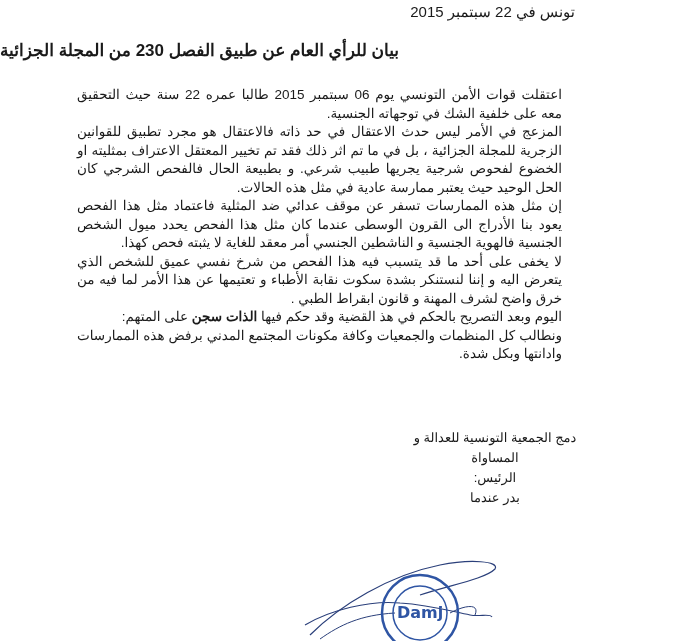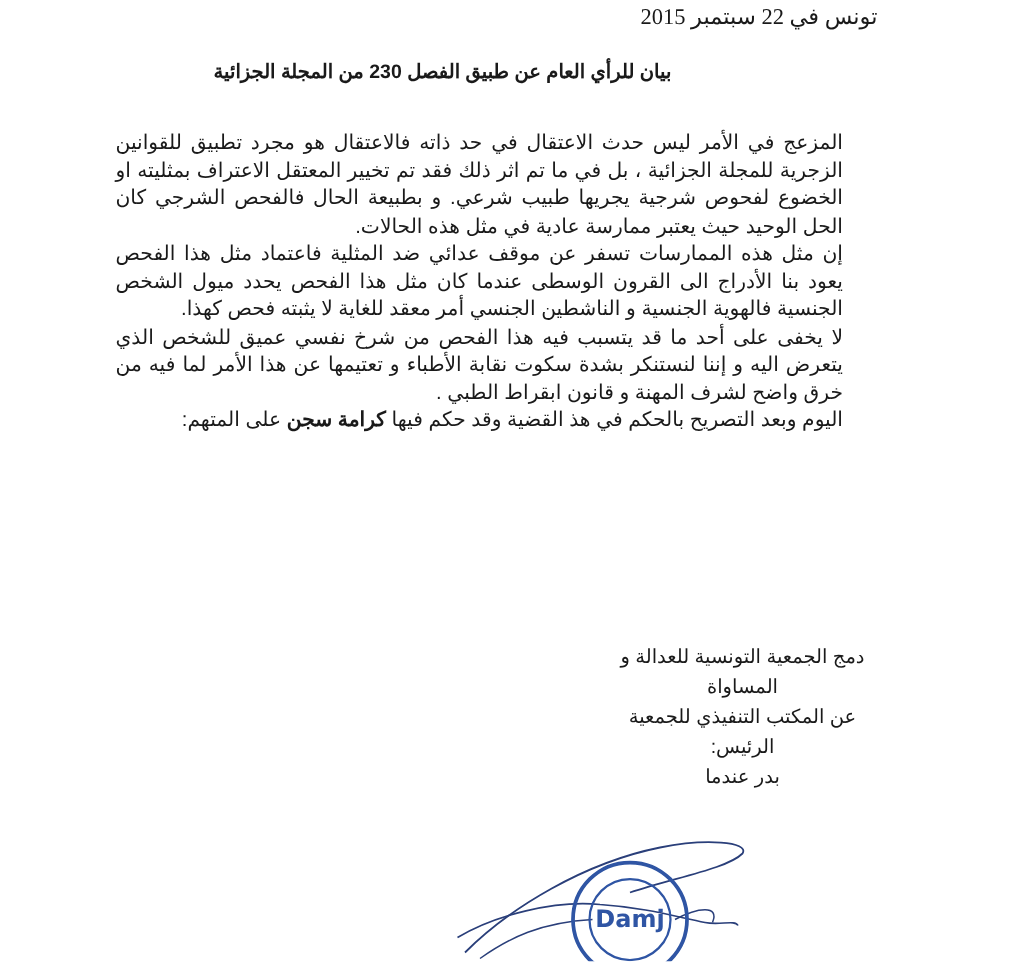--- a/index.html
+++ b/index.html
@@ -4,27 +4,27 @@
   <style>
     html, body { margin: 0; padding: 0; background: #ffffff; }
     body {
       width: 677px; height: 641px; position: relative; overflow: hidden;
       font-family: "DejaVu Sans", "Liberation Sans", sans-serif;
       color: #1a1a1a;
     }
     .page { position: absolute; inset: 0; }
     .rtl { direction: rtl; unicode-bidi: plaintext; }
     .date {
-      position: absolute; top: 2px; right: 92px;
+      position: absolute; top: 2px; right: 102px;
       font-size: 15px; line-height: 20px; text-align: right;
-      font-family: Liberation Serif, serif;
+      font-family: Liberation Sans, sans-serif;
     }
     .title {
       position: absolute; top: 40px; left: 0; width: 590px;
-      text-align: center; font-size: 13px; font-weight: bold;
+      text-align: left; font-size: 17px; font-weight: bold;
       font-family: "Liberation Sans", sans-serif;
     }
     .body-text {
       position: absolute; top: 86px; right: 115px; width: 485px;
       font-size: 13.5px; line-height: 18.5px; text-align: justify;
       text-align-last: right;
       font-family: "Liberation Sans", sans-serif;
     }
     .body-text p { margin: 0; }
     .body-text b { font-weight: bold; }
@@ -42,29 +42,30 @@
 </head>
 <body>
 
 <div class="page">
 
   <div class="date rtl">تونس في 22 سبتمبر 2015</div>
 
   <div class="title rtl">بيان للرأي العام عن طبيق الفصل 230 من المجلة الجزائية</div>
 
   <div class="body-text rtl">
+    <p>اعتقلت قوات الأمن التونسي يوم 06 سبتمبر 2015 طالبا عمره 22 سنة حيث  التحقيق معه على خلفية الشك في توجهاته الجنسية.</p>
     <p>المزعج في الأمر ليس حدث الاعتقال في حد ذاته فالاعتقال هو مجرد تطبيق للقوانين الزجرية للمجلة الجزائية ، بل في ما تم اثر ذلك فقد تم تخيير المعتقل الاعتراف بمثليته او الخضوع لفحوص شرجية يجريها طبيب شرعي. و بطبيعة الحال فالفحص الشرجي كان الحل الوحيد حيث يعتبر ممارسة عادية في مثل هذه الحالات.</p>
     <p>إن مثل هذه الممارسات تسفر عن موقف عدائي ضد المثلية فاعتماد مثل هذا الفحص يعود بنا الأدراج الى القرون الوسطى عندما كان مثل هذا الفحص يحدد ميول الشخص الجنسية فالهوية الجنسية و الناشطين الجنسي أمر معقد للغاية لا يثبته فحص كهذا.</p>
     <p>لا يخفى على أحد ما قد يتسبب فيه هذا الفحص من شرخ نفسي عميق للشخص الذي يتعرض اليه و إننا لنستنكر بشدة سكوت نقابة الأطباء و تعتيمها عن هذا الأمر لما فيه من خرق واضح لشرف المهنة و قانون ابقراط الطبي .</p>
-    <p><span>اليوم وبعد التصريح بالحكم في هذ القضية وقد حكم فيها </span><b>كرامة سجن</b><span> على المتهم:</span></p>
+    <p><span>اليوم وبعد التصريح بالحكم في هذ القضية وقد حكم فيها </span><b>الذات سجن</b><span> على المتهم:</span></p>
+    <p>ونطالب كل المنظمات والجمعيات وكافة مكونات المجتمع المدني برفض هذه الممارسات وادانتها وبكل شدة.</p>
   </div>
 
   <div class="sig rtl">
     <div>دمج الجمعية التونسية للعدالة و المساواة</div>
-    <div>عن المكتب التنفيذي للجمعية</div>
     <div>الرئيس:</div>
     <div>بدر عندما</div>
   </div>
 
   <div class="stamp">
     <svg width="220" height="86" viewBox="0 0 220 86">
 
       <path d="M10 80 C 40 50, 90 20, 140 10 C 170 4, 200 6, 195 14 C 185 24, 150 30, 120 40" fill="none" stroke="#2a3f7a" stroke-width="1.2"></path>
       <path d="M5 70 C 30 55, 70 45, 100 48 C 130 50, 150 56, 170 60 C 180 62, 190 58, 192 62" fill="none" stroke="#2a3f7a" stroke-width="1.1"></path>
       <path d="M20 84 C 40 70, 60 60, 95 58" fill="none" stroke="#2a3f7a" stroke-width="1"></path>

